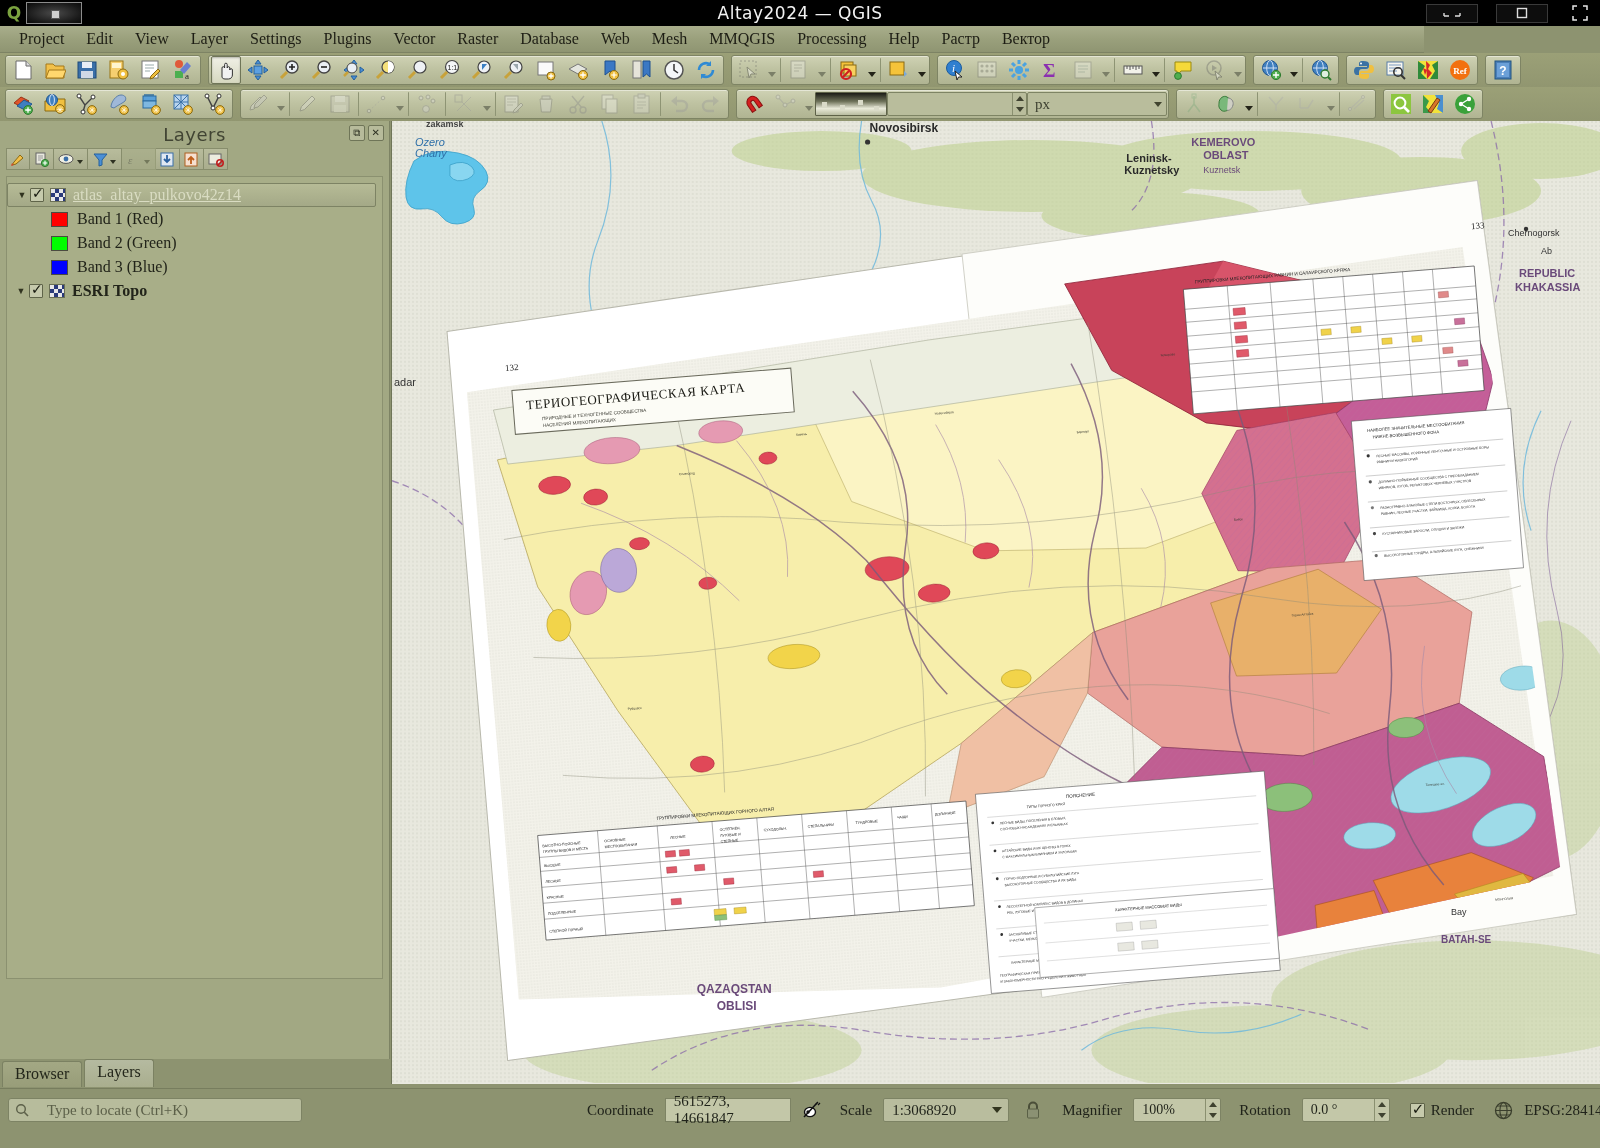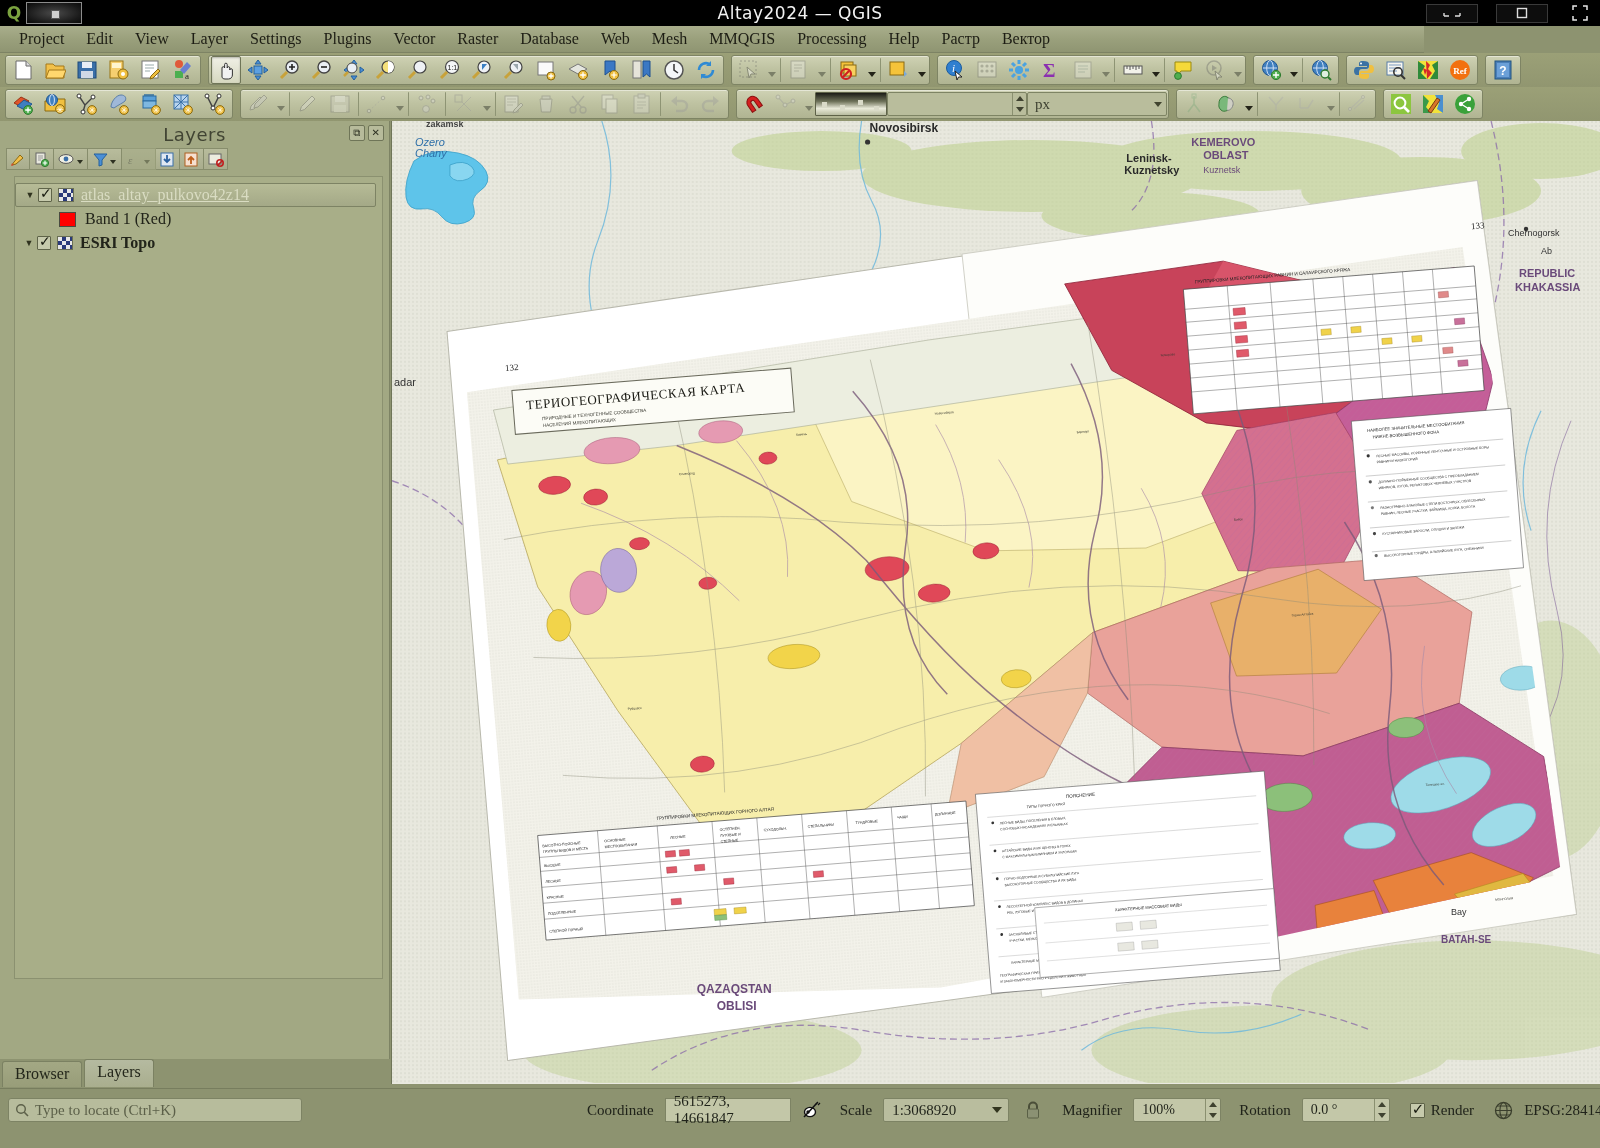--- a/index.html
+++ b/index.html
@@ -152,21 +152,21 @@
     background: linear-gradient(to bottom,#b8bc9c,#a9ad8d);
   }
   .ptb:first-child { border-left: 1px solid #878d6c; }
   .ptb.wide { width: 34px; }
   .ptb.dim { opacity: .4; }
   .ptb .mini-arrow {
     border-left: 3px solid transparent; border-right: 3px solid transparent;
     border-top: 4px solid #2e3122; margin-left: 2px; margin-top: 6px;
   }
   .layer-tree {
-    margin: 5px 6px 0 14px; height: 803px;
+    margin: 5px 6px 0 6px; height: 803px;
     border: 1px solid #8b9170; background: #a8ae88;
     padding-top: 6px;
   }
   .lrow { display: flex; align-items: center; height: 24px; padding-left: 6px; }
   .lrow.selected {
     background: linear-gradient(to bottom,#b6bb96,#a4a987);
     border: 1px solid #7d8364; margin-right: 6px; border-radius: 2px;
   }
   .expander {
     width: 16px; text-align: center; color: #30331f; font-size: 9px;
@@ -219,21 +219,21 @@
   .mapcanvas { position: absolute; inset: 0; }
 
   
   .statusbar {
     position: absolute; left: 0; top: 1088px; width: 1600px; height: 60px;
     background: #8d9370; border-top: 1px solid #777d5e;
   }
   .locator {
     position: absolute; left: 8px; top: 9px; width: 294px; height: 24px;
     background: #b7bc9c; border: 1px solid #7d8364; border-radius: 3px;
-    display: flex; align-items: center; padding-left: 6px;
+    display: flex; align-items: center; padding-left: 6px; gap: 12px;
   }
   .locator .ph { font-size: 15px; color: #5c6049; margin-left: 6px; }
   .sb-items {
     position: absolute; left: 580px; top: 8px; height: 26px;
     display: flex; align-items: center; gap: 4px;
   }
   .sb-label { font-size: 15px; color: #20231a; margin: 0 7px 0 7px; }
   .sb-field {
     height: 24px; border: 1px solid #7d8364; background: #c3c7a8;
     display: flex; align-items: center; padding: 0 8px;
@@ -957,20 +957,28 @@
       <div class="lrow selected">
         <span class="expander"></span>
         <span class="cbx"></span>
         <span class="chk-ras"></span>
         <span class="lname sel">atlas_altay_pulkovo42z14</span>
       </div>
 
       <div class="band-row">
         <span class="swatch" style="background:#ff0000"></span>
         <span class="lname">Band 1 (Red)</span>
+      </div>
+      <div class="band-row">
+        <span class="swatch" style="background:#00ff00"></span>
+        <span class="lname">Band 2 (Green)</span>
+      </div>
+      <div class="band-row">
+        <span class="swatch" style="background:#0000ff"></span>
+        <span class="lname">Band 3 (Blue)</span>
       </div>
 
       <div class="lrow">
         <span class="expander"></span>
         <span class="cbx"></span>
         <span class="chk-ras"></span>
         <span class="lname bold">ESRI Topo</span>
       </div>
     </div>
   </div>

